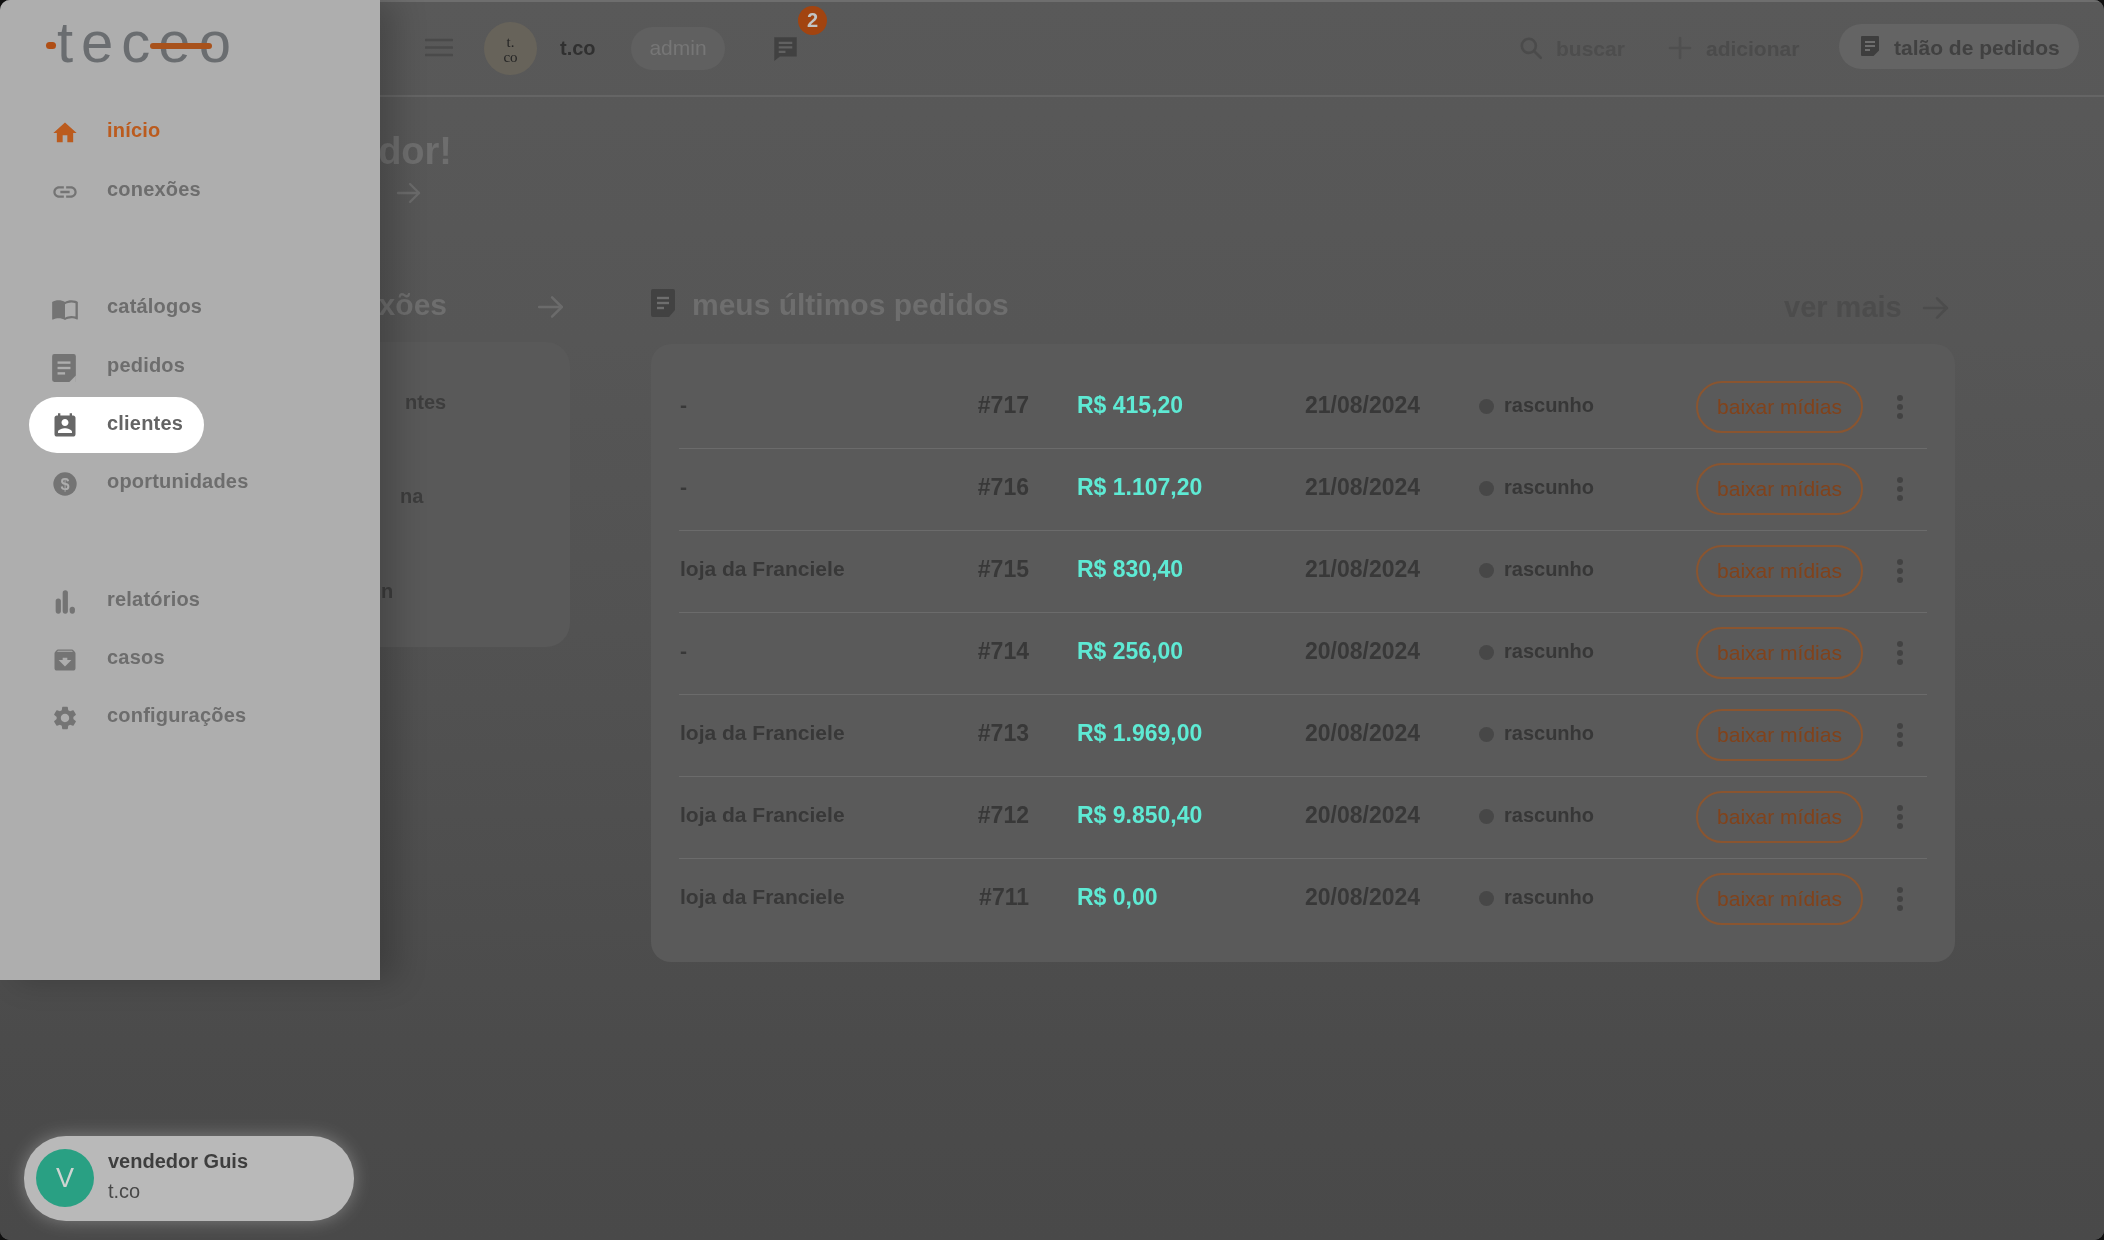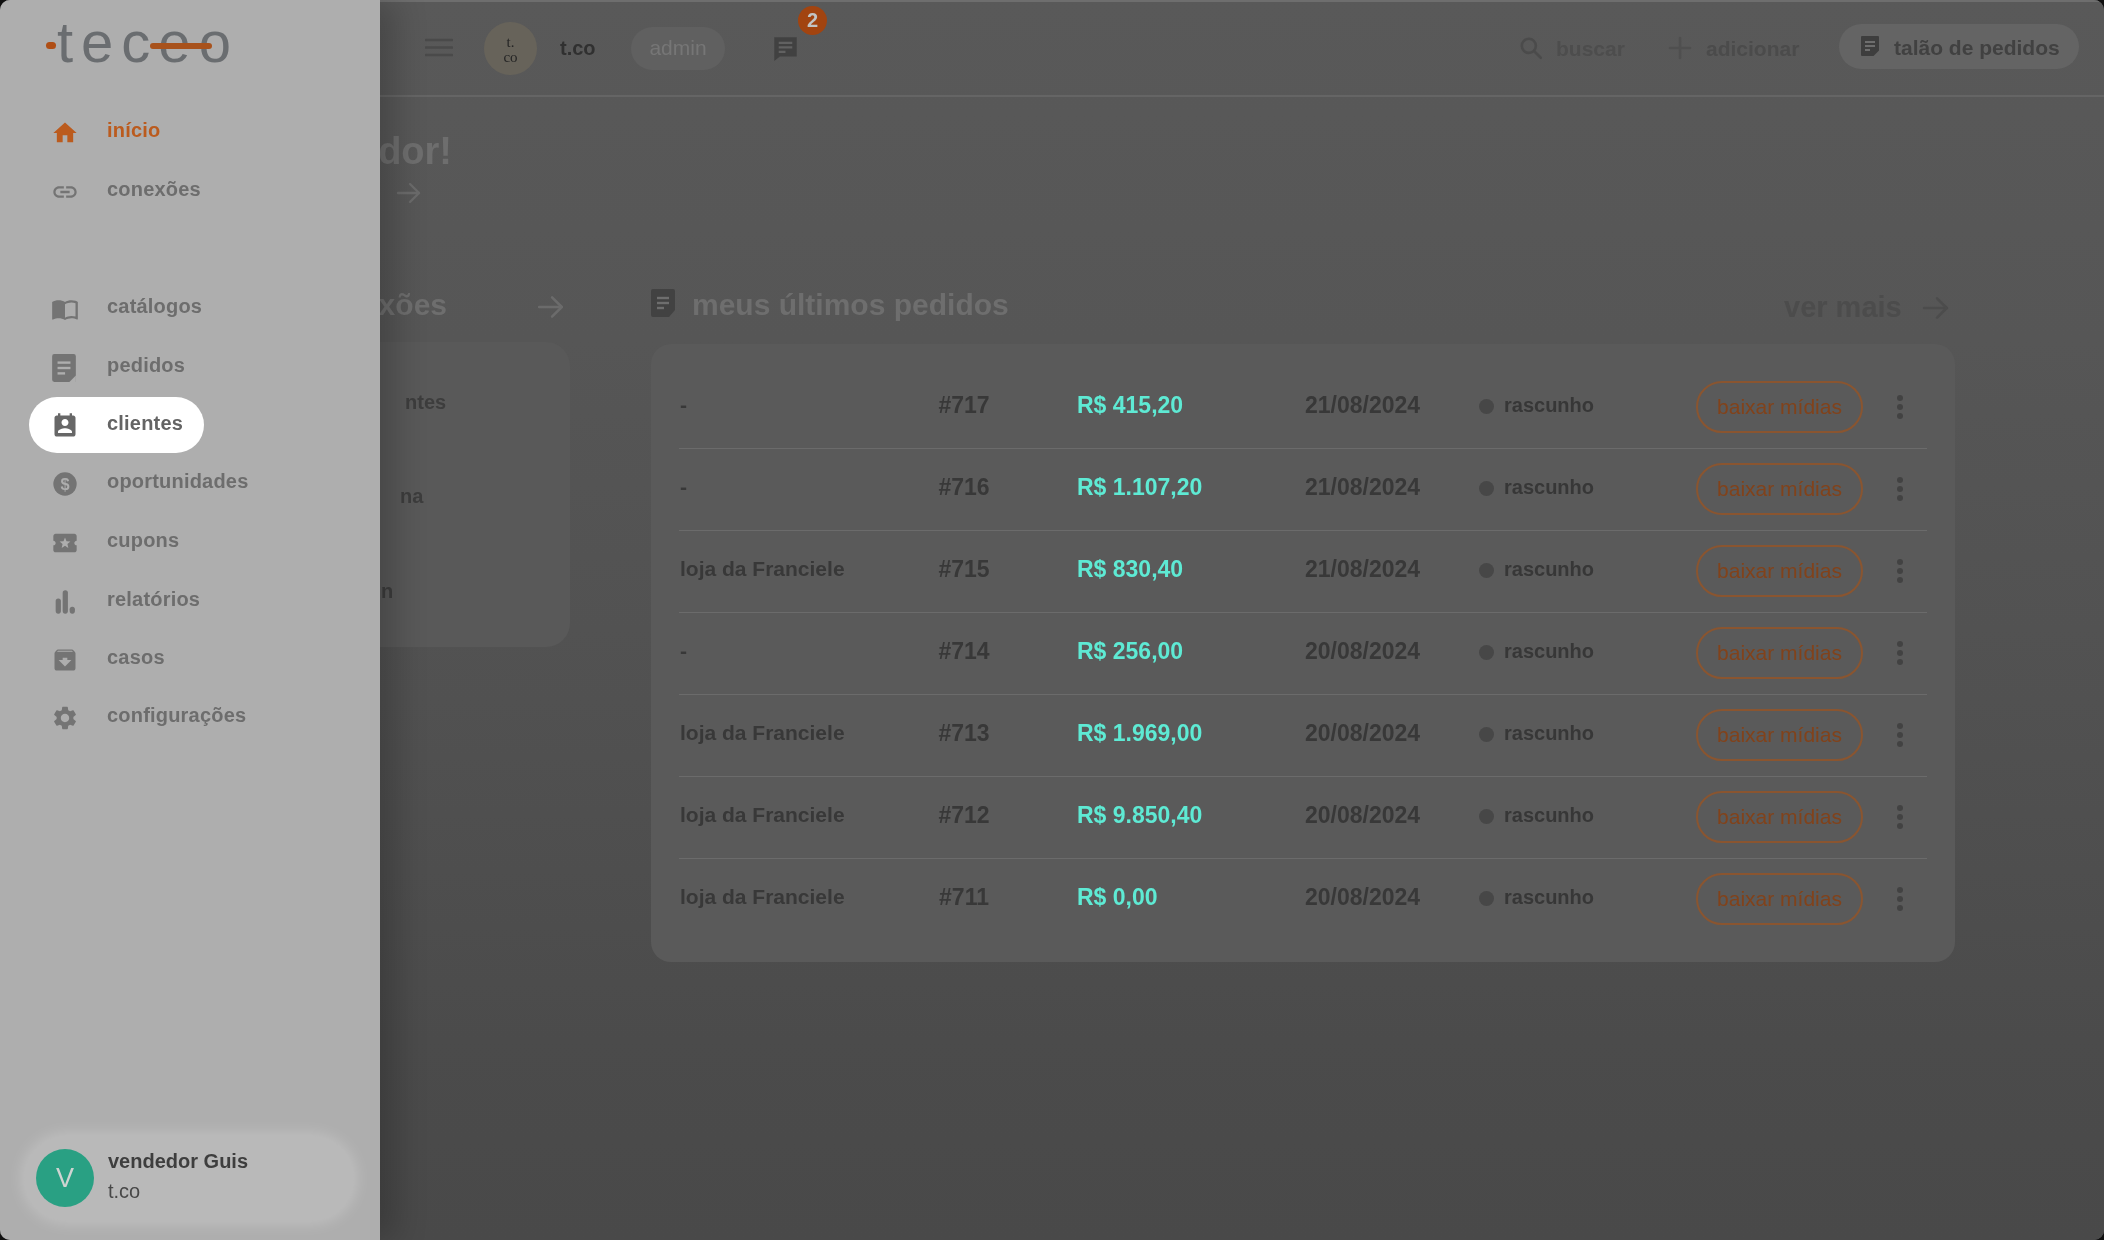--- a/index.html
+++ b/index.html
@@ -13,33 +13,33 @@
           background:linear-gradient(180deg,#595959 0px,#565656 340px,#515151 700px,#4b4b4b 1040px,#494949 1240px); }
   #topline { position:absolute; left:0; top:0; width:2104px; height:2px; background:#6e6e6e; }
   #topbar { position:absolute; left:0; top:2px; width:2104px; height:95px; border-bottom:2px solid #656565; }
 
   .tb-txt { position:absolute; color:#333333; font-size:24px; font-weight:bold; }
 
   
   #ordcard { position:absolute; left:651px; top:344px; width:1304px; height:618px; background:#5a5a5a; border-radius:20px; }
   .row { position:absolute; left:0; width:1304px; height:82px; }
   .rname { position:absolute; left:29px; top:27px; font-size:21px; color:#383838; font-weight:bold; }
-  .rnum  { position:absolute; left:248px; width:130px; top:26px; font-size:23px; color:#383838; font-weight:bold; text-align:center; }
+  .rnum  { position:absolute; left:248px; width:130px; top:26px; font-size:23px; color:#383838; font-weight:bold; text-align:right; }
   .rval  { position:absolute; left:426px; top:26px; font-size:23px; color:#5eead4; font-weight:bold; }
   .rdate { position:absolute; left:654px; top:26px; font-size:23px; color:#383838; font-weight:bold; }
   .rdot  { position:absolute; left:828px; top:33px; width:15px; height:15px; border-radius:50%; background:#474747; }
   .rstat { position:absolute; left:853px; top:28px; font-size:20px; font-weight:bold; color:#373737; }
   .rbtn  { position:absolute; left:1045px; top:15px; width:167px; height:52px; border:2px solid #8a5530; border-radius:26px;
            color:#82421a; font-size:21px; text-align:center; line-height:48px; }
   .rmenu { position:absolute; left:1246px; top:29px; width:6px; height:24px; }
   .rmenu i { position:absolute; left:0; width:6px; height:6px; border-radius:50%; background:#424242; }
   .rdiv { position:absolute; left:28px; width:1248px; height:1px; background:#6b6b6b; }
 
   
-  #sidebar { position:absolute; left:0; top:0; width:380px; height:1240px; background:#aeaeae; box-shadow:16px 0 30px rgba(0,0,0,0.20); }
+  #sidebar { position:absolute; left:0; top:0; width:380px; height:980px; background:#aeaeae; box-shadow:16px 0 30px rgba(0,0,0,0.20); }
   .mi { position:absolute; left:0; width:380px; height:58px; }
   .mi .lbl { position:absolute; left:107px; top:16px; font-size:20px; font-weight:bold; color:#6d6d6d; letter-spacing:.2px; }
   .mi svg { position:absolute; left:51px; top:16px; }
   #spot { position:absolute; left:29px; top:397px; width:175px; height:56px; background:#ffffff; border-radius:28px; }
 
   #usercard { position:absolute; left:24px; top:1136px; width:330px; height:85px; background:#b9b9b9; border-radius:42px;
               box-shadow:0 0 18px rgba(255,255,255,0.3); }
   #uavatar { position:absolute; left:12px; top:13px; width:58px; height:58px; border-radius:50%; background:#29a083;
              color:#cfd4d2; font-size:27px; text-align:center; line-height:58px; }
   .uname { position:absolute; left:84px; top:14px; font-size:20px; font-weight:bold; color:#3e3e3e; }
@@ -291,26 +291,20 @@
       </svg>
       <div class="lbl" style="color:#646464;">clientes</div>
     </div>
     <div class="mi" style="top:454px">
       <svg width="28" height="28" viewBox="0 0 24 24">
         <circle cx="12" cy="12" r="10" fill="#747474"></circle>
         <text x="12" y="17" text-anchor="middle" font-size="14" font-weight="bold" fill="#aeaeae" font-family="Liberation Sans">$</text>
       </svg>
       <div class="lbl">oportunidades</div>
     </div>
-    <div class="mi" style="top:513px">
-      <svg width="28" height="28" viewBox="0 0 24 24">
-          <path fill="#747474" d="M20 12c0-1.1.9-2 2-2V6c0-1.1-.9-2-2-2H4c-1.1 0-1.99.9-1.99 2v4c1.1 0 1.99.9 1.99 2s-.89 2-1.99 2L2 18c0 1.1.9 2 2 2h16c1.1 0 2-.9 2-2v-4c-1.1 0-2-.9-2-2zm-5.16 4.2L12 14.45 9.16 16.2l.75-3.26-2.53-2.19 3.34-.29L12 7.38l1.28 3.08 3.34.29-2.53 2.19.75 3.26z"></path>
-        </svg>
-      <div class="lbl">cupons</div>
-    </div>
     <div class="mi" style="top:572px">
       <svg width="28" height="28" viewBox="0 0 24 24">
         <g fill="#747474">
             <rect x="4" y="9" width="4.5" height="13" rx="2.2"></rect>
             <rect x="10" y="2" width="4.5" height="20" rx="2.2"></rect>
             <rect x="16" y="16" width="4.5" height="6" rx="2.2"></rect>
           </g>
       </svg>
       <div class="lbl">relatórios</div>
     </div>

